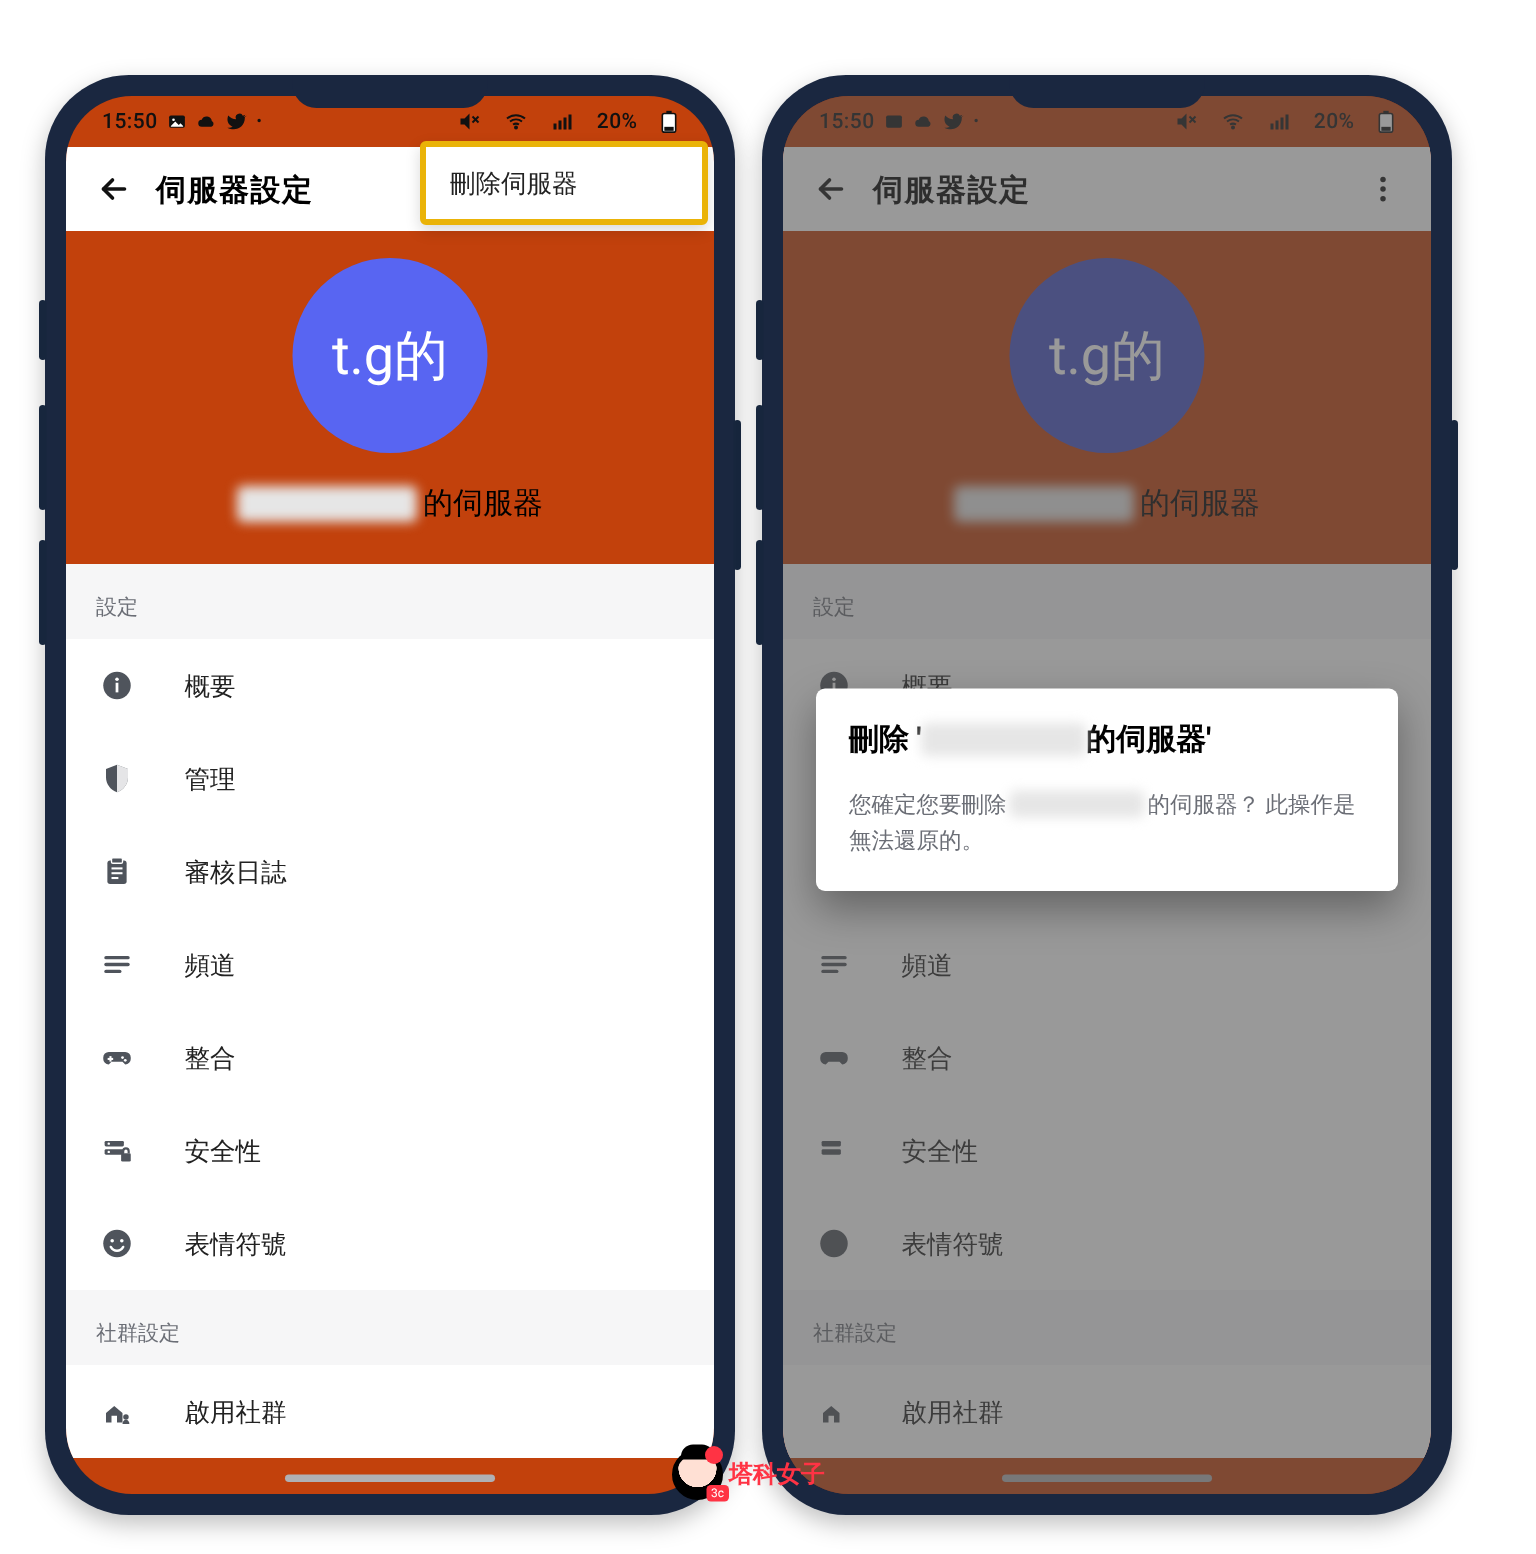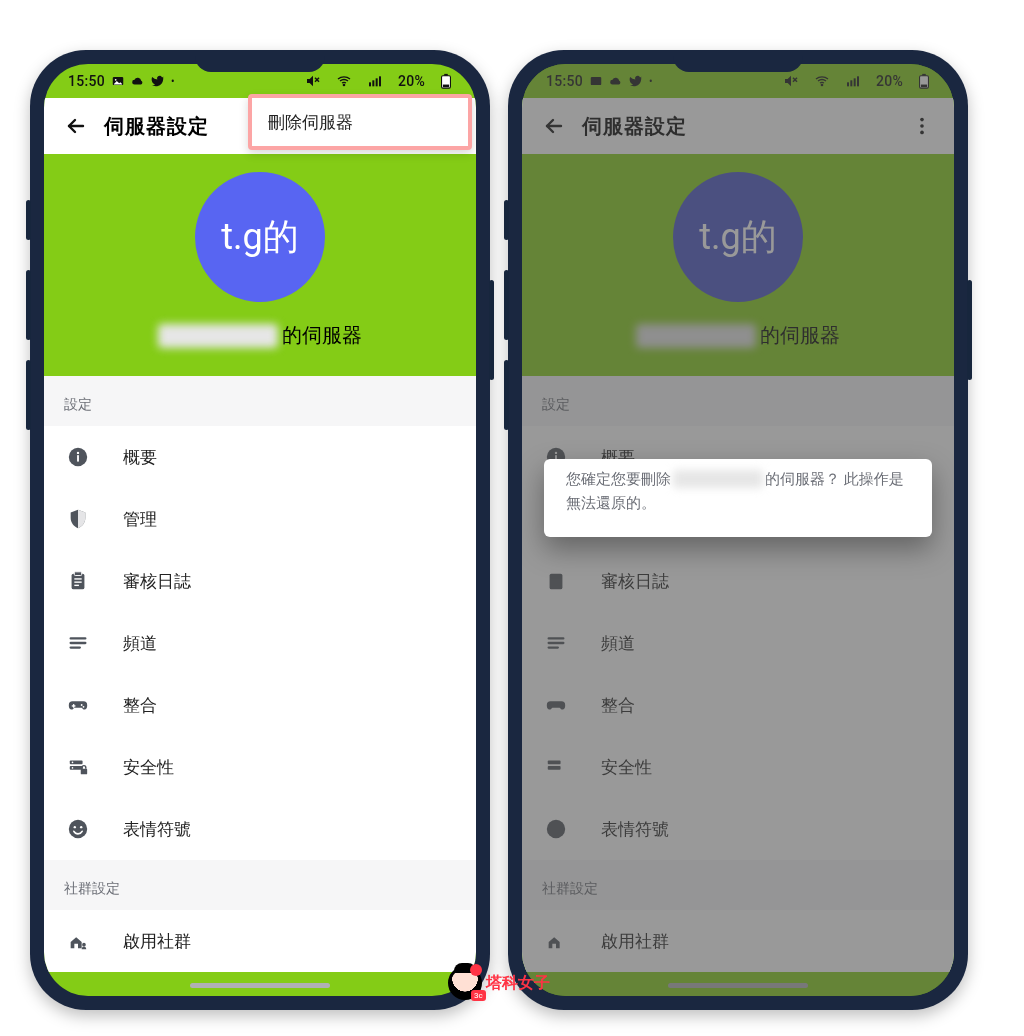--- a/index.html
+++ b/index.html
@@ -31,21 +31,21 @@
     background: #17263d;
     border-radius: 3px;
   }
   .phone .side-left1 { left: -4px; top: 150px; width: 5px; height: 40px; }
   .phone .side-left2 { left: -4px; top: 220px; width: 5px; height: 70px; }
   .phone .side-left3 { left: -4px; top: 310px; width: 5px; height: 70px; }
   .phone .side-right { right: -4px; top: 230px; width: 5px; height: 100px; }
   .screen {
     width: 100%;
     height: 100%;
-    background: #84cc16;
+    background: #c2410c;
     border-radius: 44px;
     overflow: hidden;
     position: relative;
     display: flex;
     flex-direction: column;
   }
   
   .status {
     height: 34px;
     display: flex;
@@ -87,24 +87,24 @@
   }
   .app-header .title {
     font-size: 20px;
     font-weight: 700;
     letter-spacing: 1px;
   }
   .popup-menu {
     position: absolute;
     top: 30px;
     right: 4px;
-    width: 224px;
+    width: 192px;
     height: 56px;
     background: #fff;
-    border: 4px solid #fca5a5;
+    border: 4px solid #eab308;
     border-radius: 4px;
     box-shadow: 0 4px 10px rgba(0,0,0,0.15);
     display: flex;
     align-items: center;
     padding-left: 16px;
     font-size: 17px;
     color: #222;
     z-index: 30;
   }
   
@@ -637,20 +637,25 @@
                 <path d="M4 20v-7l6-5 6 5v7h-4v-5h-4v5H4z"></path>
               </svg>
             </span>
             <span>啟用社群</span>
           </div>
       </div>
 
       <div class="overlay"></div>
 
       <div class="dialog">
+        <div class="dialog-title">
+          <span>刪除 '</span>
+          <span class="blurred" style="width:110px;height:22px;"></span>
+          <span>的伺服器'</span>
+        </div>
         <div class="dialog-body">
           <span class="inline">
             <span>您確定您要刪除</span>
             <span class="blurred sm"></span>
             <span>的伺服器？ 此操作是</span>
           </span><br>
           <span>無法還原的。</span>
         </div>
       </div>
 

